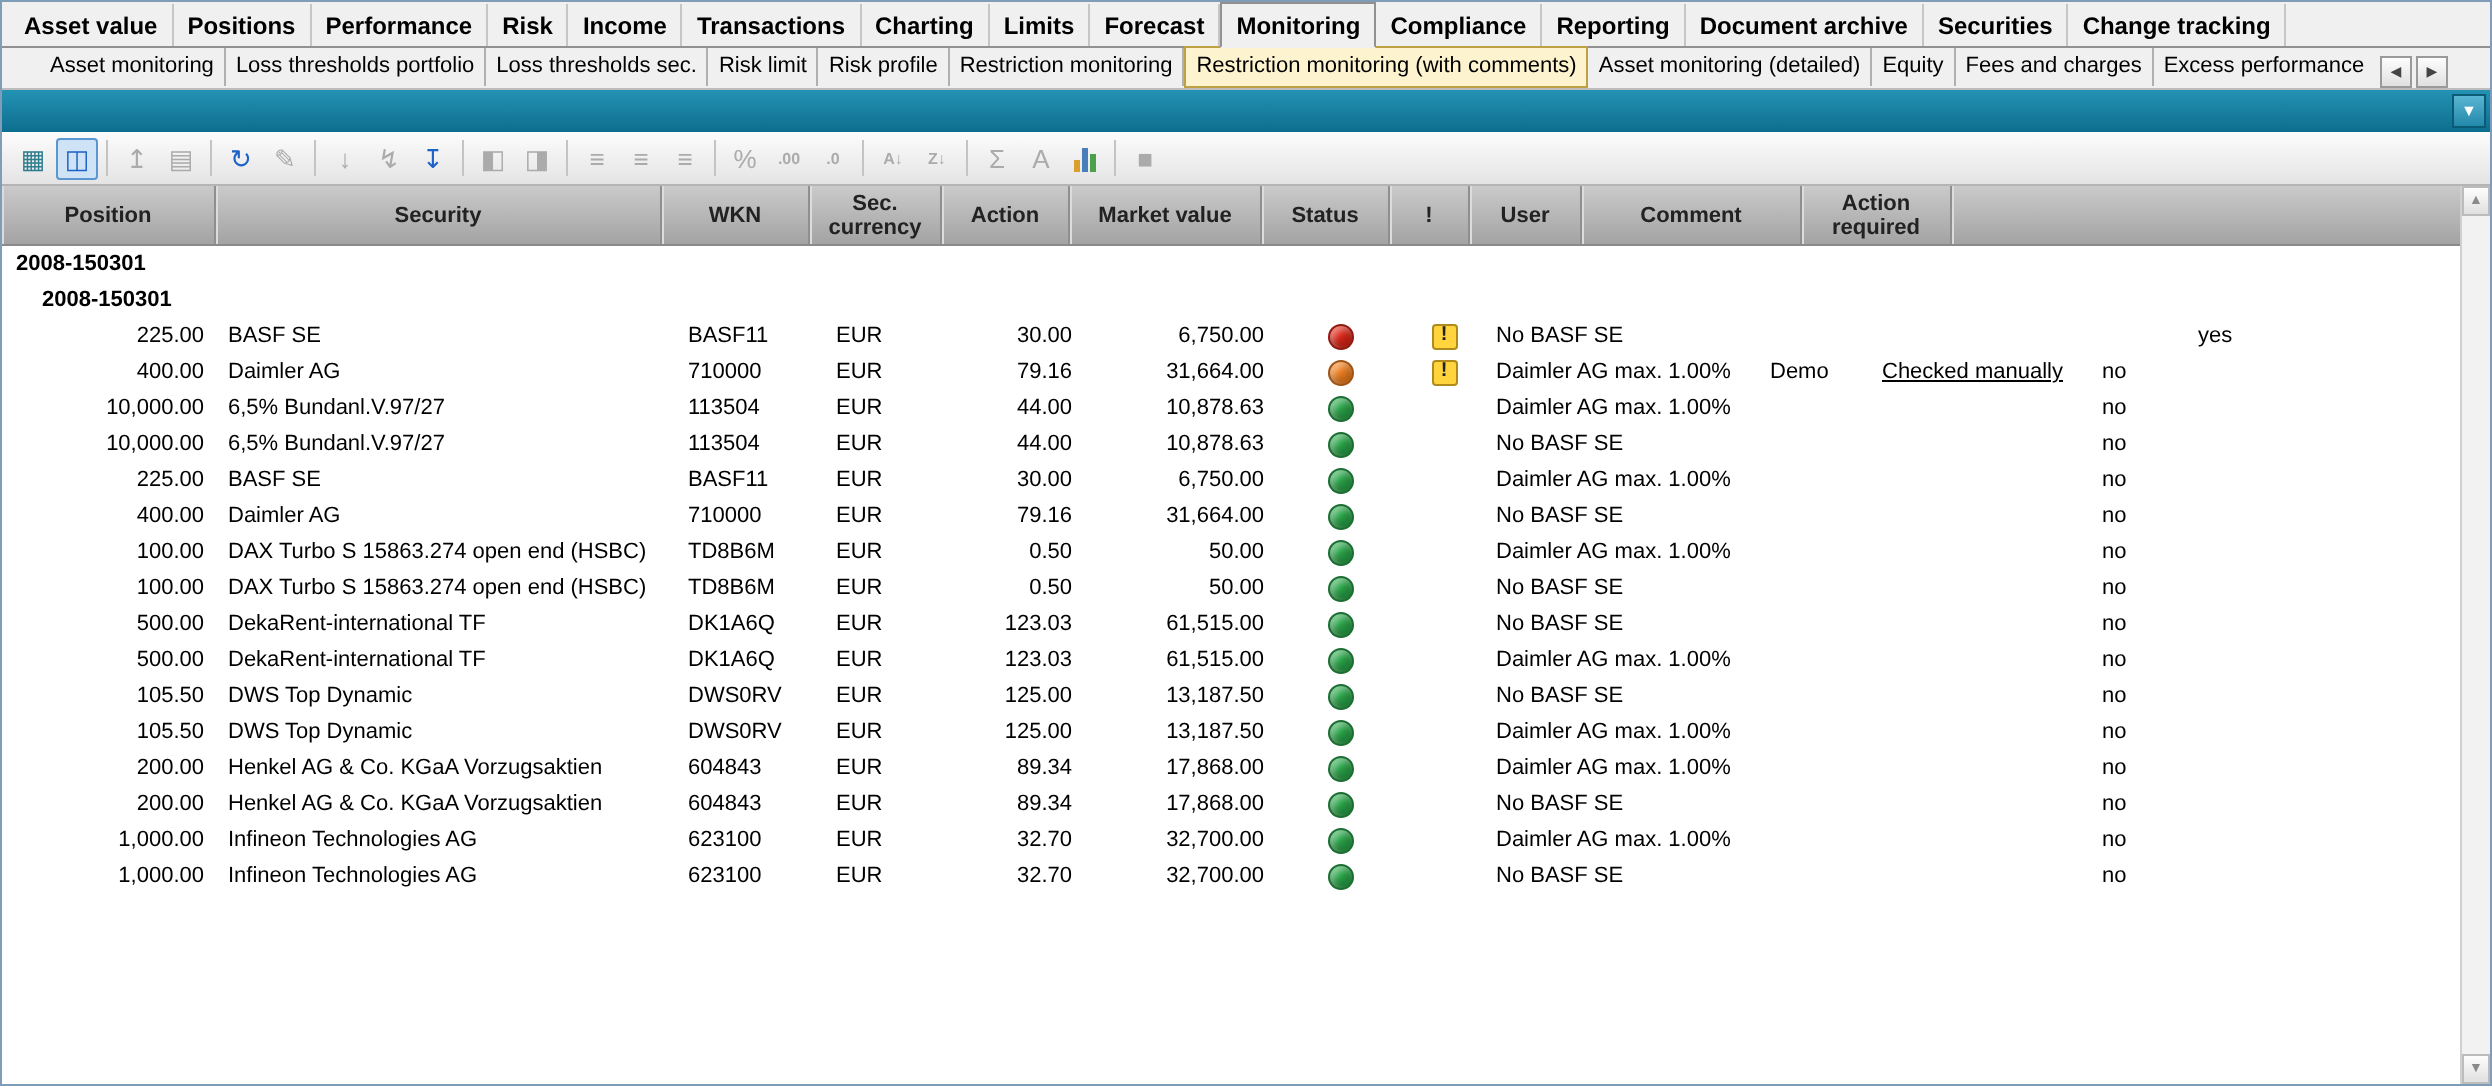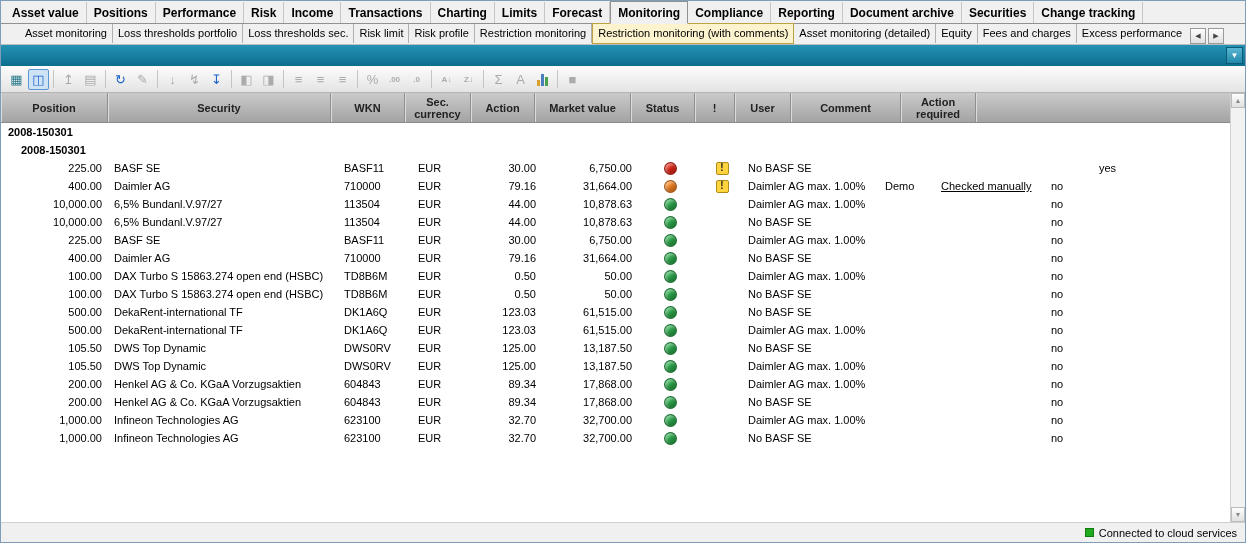--- a/index.html
+++ b/index.html
@@ -480,18 +480,14 @@
           <span>▲</span>
         </div>
       <div class="scroll-track"></div>
       <div class="scroll-btn">
           <span>▼</span>
         </div>
     </div>
   </div>
 
 
-  <div class="bottombar">
-    <span class="conn-dot"></span>
-    <span>Connected to cloud services</span>
-  </div>
 
 </div>
 
 </body></html>

